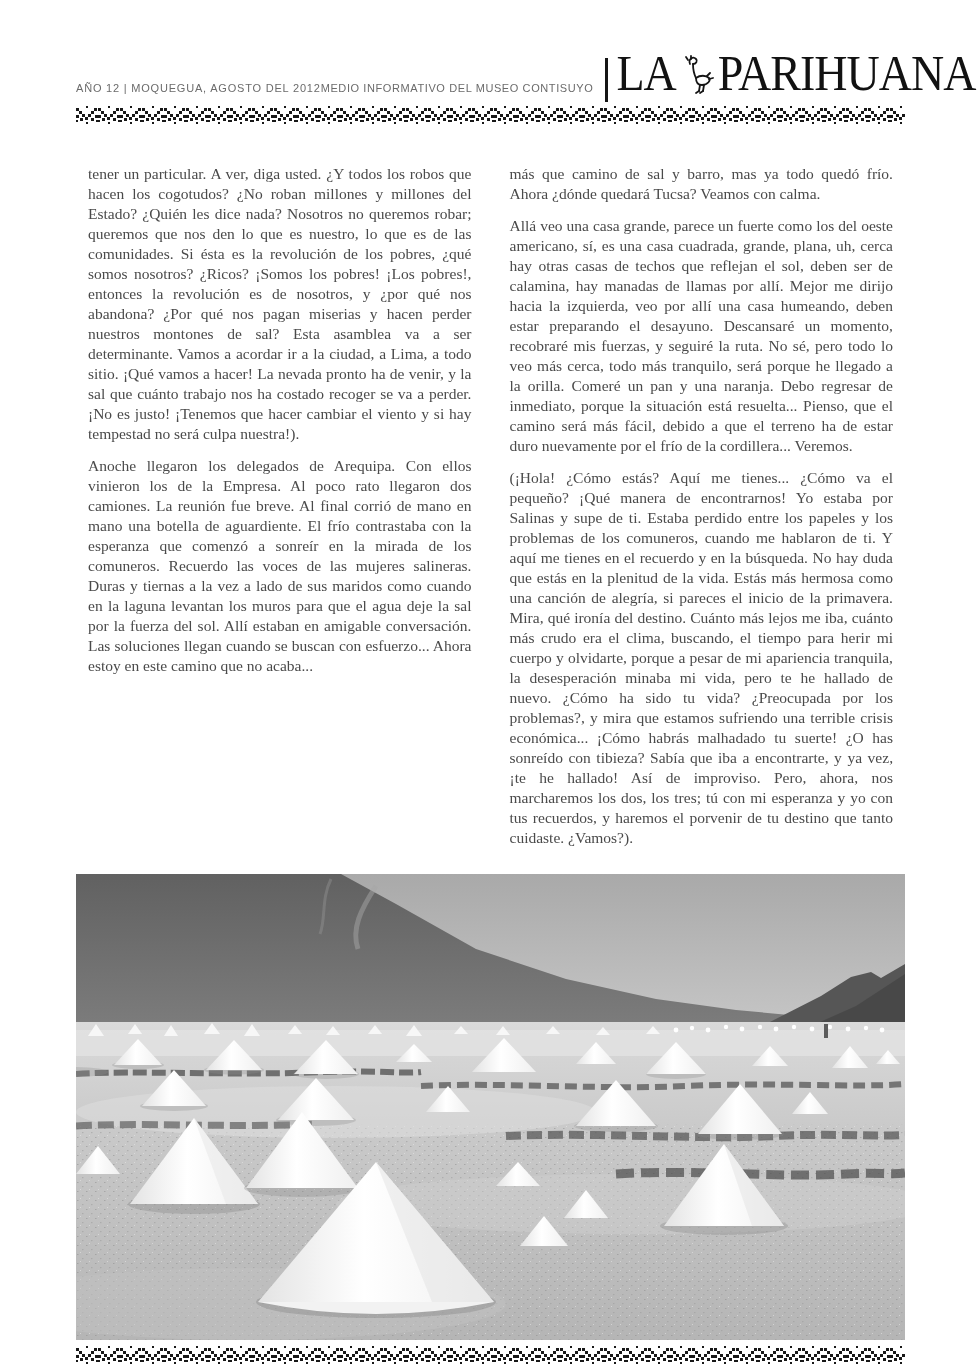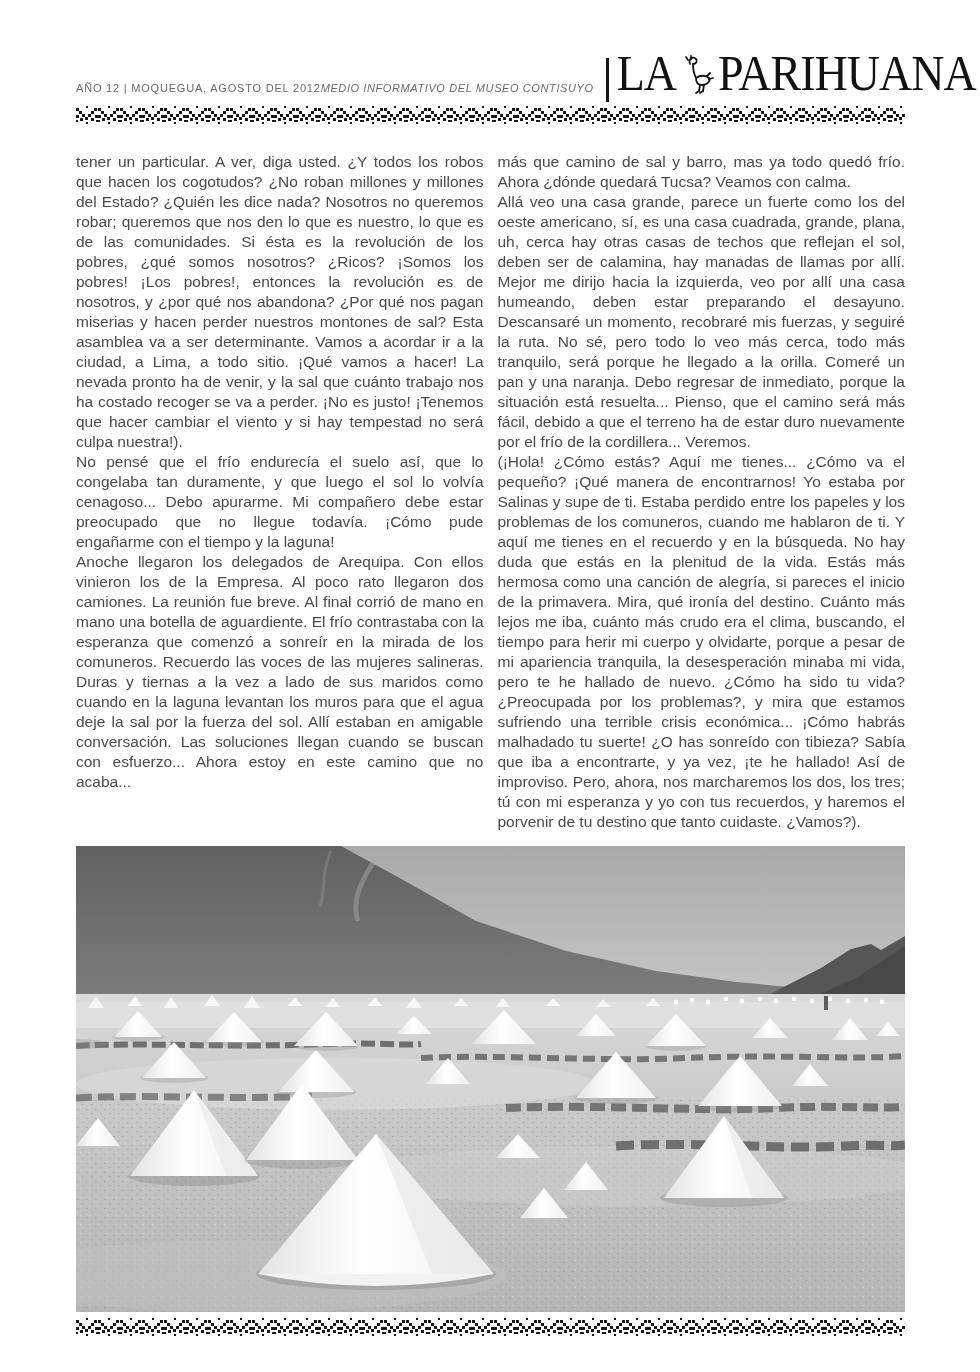--- a/index.html
+++ b/index.html
@@ -19,21 +19,21 @@
     display:flex;align-items:flex-end;justify-content:space-between;
     height:46px;
   }
   .issue-line{
     font-size:11px;letter-spacing:.8px;color:#6b6b6b;
     padding-bottom:8px;white-space:nowrap;
   }
   .header-right{display:flex;align-items:flex-end;}
   .tagline{
     font-size:11px;letter-spacing:.6px;color:#6b6b6b;
-    padding-bottom:8px;margin-right:10px;white-space:nowrap;font-style:italic;
+    padding-bottom:8px;margin-right:10px;white-space:nowrap;
   }
   .mast-divider{width:3px;height:44px;background:#151515;margin:0 8px 0 2px;}
   .masthead{
     display:flex;align-items:flex-start;
     font-family:"Liberation Serif",serif;
     font-size:46px;line-height:40px;color:#121212;
     letter-spacing:-1px;white-space:nowrap;
   }
   .masthead .word{transform:scaleY(1.08);transform-origin:bottom;}
   .mast-bird{margin:0 4px 2px 4px;}
@@ -43,21 +43,21 @@
   
   .columns{
     display:flex;gap:14px;margin-top:28px;
   }
   .col{
     width:50%;
     font-size:15.5px;line-height:20px;
     text-align:justify;
     color:#4a4a4a;
   }
-  .col p{margin:0;}
+  .col p{margin:12px;font-family:Liberation Serif, serif;}
   
   .photo{
     margin-top:14px;
     width:829px;height:466px;
     background:#cccccc;
   }
   .photo svg{display:block;}
 </style>
 </head>
 <body>
@@ -109,21 +109,20 @@
           <rect x="20" y="14" width="2" height="2"></rect>
         </g>
       </pattern>
     </defs>
     <rect x="0" y="0" width="829" height="18" fill="url(#greca-pat)"></rect>
   </svg>
 
   <div class="columns">
     <div class="col">
       <p>tener un particular. A ver, diga usted. ¿Y todos los robos que hacen los cogotudos? ¿No roban millones y millones del Estado? ¿Quién les dice nada? Nosotros no queremos robar; queremos que nos den lo que es nuestro, lo que es de las comunidades. Si ésta es la revolución de los pobres, ¿qué somos nosotros? ¿Ricos? ¡Somos los pobres! ¡Los pobres!, entonces la revolución es de nosotros, y ¿por qué nos abandona? ¿Por qué nos pagan miserias y hacen perder nuestros montones de sal? Esta asamblea va a ser determinante. Vamos a acordar ir a la ciudad, a Lima, a todo sitio. ¡Qué vamos a hacer! La nevada pronto ha de venir, y la sal que cuánto trabajo nos ha costado recoger se va a perder. ¡No es justo! ¡Tenemos que hacer cambiar el viento y si hay tempestad no será culpa nuestra!).</p>
-      <p>No pensé que el frío endurecía el suelo así, que lo congelaba tan duramente, y que luego el sol lo volvía cenagoso... Debo apurarme. Mi compañero debe estar preocupado que no llegue todavía. ¡Cómo pude engañarme con el tiempo y la laguna!</p>
       <p>Anoche llegaron los delegados de Arequipa. Con ellos vinieron los de la Empresa. Al poco rato llegaron dos camiones. La reunión fue breve. Al final corrió de mano en mano una botella de aguardiente. El frío contrastaba con la esperanza que comenzó a sonreír en la mirada de los comuneros. Recuerdo las voces de las mujeres salineras. Duras y tiernas a la vez a lado de sus maridos como cuando en la laguna levantan los muros para que el agua deje la sal por la fuerza del sol. Allí estaban en amigable conversación. Las soluciones llegan cuando se buscan con esfuerzo... Ahora estoy en este camino que no acaba...</p>
     </div>
     <div class="col">
       <p>más que camino de sal y barro, mas ya todo quedó frío. Ahora ¿dónde quedará Tucsa? Veamos con calma.</p>
       <p>Allá veo una casa grande, parece un fuerte como los del oeste americano, sí, es una casa cuadrada, grande, plana, uh, cerca hay otras casas de techos que reflejan el sol, deben ser de calamina, hay manadas de llamas por allí. Mejor me dirijo hacia la izquierda, veo por allí una casa humeando, deben estar preparando el desayuno. Descansaré un momento, recobraré mis fuerzas, y seguiré la ruta. No sé, pero todo lo veo más cerca, todo más tranquilo, será porque he llegado a la orilla. Comeré un pan y una naranja. Debo regresar de inmediato, porque la situación está resuelta... Pienso, que el camino será más fácil, debido a que el terreno ha de estar duro nuevamente por el frío de la cordillera... Veremos.</p>
       <p>(¡Hola! ¿Cómo estás? Aquí me tienes... ¿Cómo va el pequeño? ¡Qué manera de encontrarnos! Yo estaba por Salinas y supe de ti. Estaba perdido entre los papeles y los problemas de los comuneros, cuando me hablaron de ti. Y aquí me tienes en el recuerdo y en la búsqueda. No hay duda que estás en la plenitud de la vida. Estás más hermosa como una canción de alegría, si pareces el inicio de la primavera. Mira, qué ironía del destino. Cuánto más lejos me iba, cuánto más crudo era el clima, buscando, el tiempo para herir mi cuerpo y olvidarte, porque a pesar de mi apariencia tranquila, la desesperación minaba mi vida, pero te he hallado de nuevo. ¿Cómo ha sido tu vida? ¿Preocupada por los problemas?, y mira que estamos sufriendo una terrible crisis económica... ¡Cómo habrás malhadado tu suerte! ¿O has sonreído con tibieza? Sabía que iba a encontrarte, y ya vez, ¡te he hallado! Así de improviso. Pero, ahora, nos marcharemos los dos, los tres; tú con mi esperanza y yo con tus recuerdos, y haremos el porvenir de tu destino que tanto cuidaste. ¿Vamos?).</p>
     </div>
   </div>
 
   <div class="photo">

